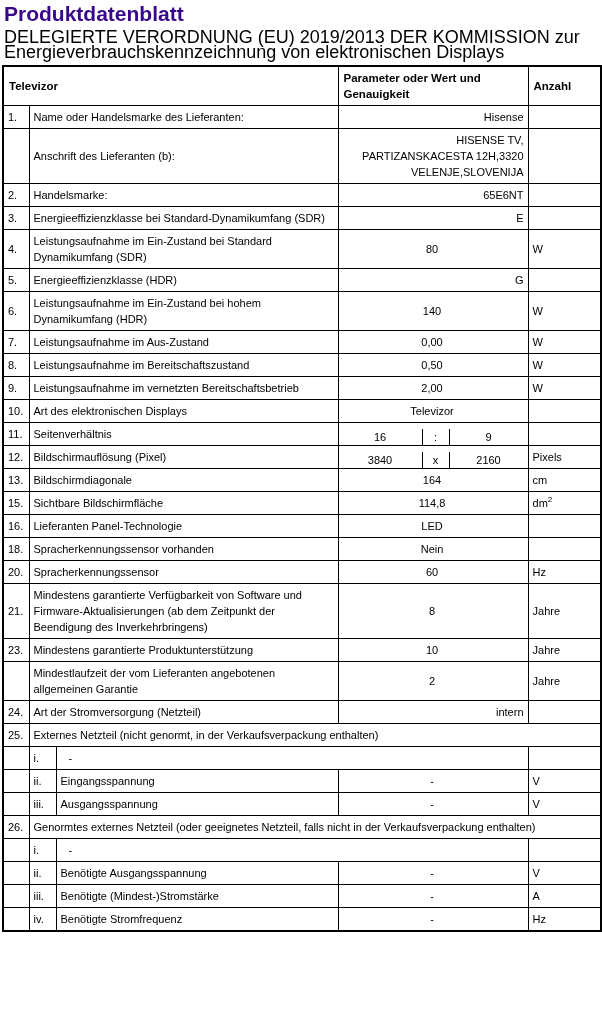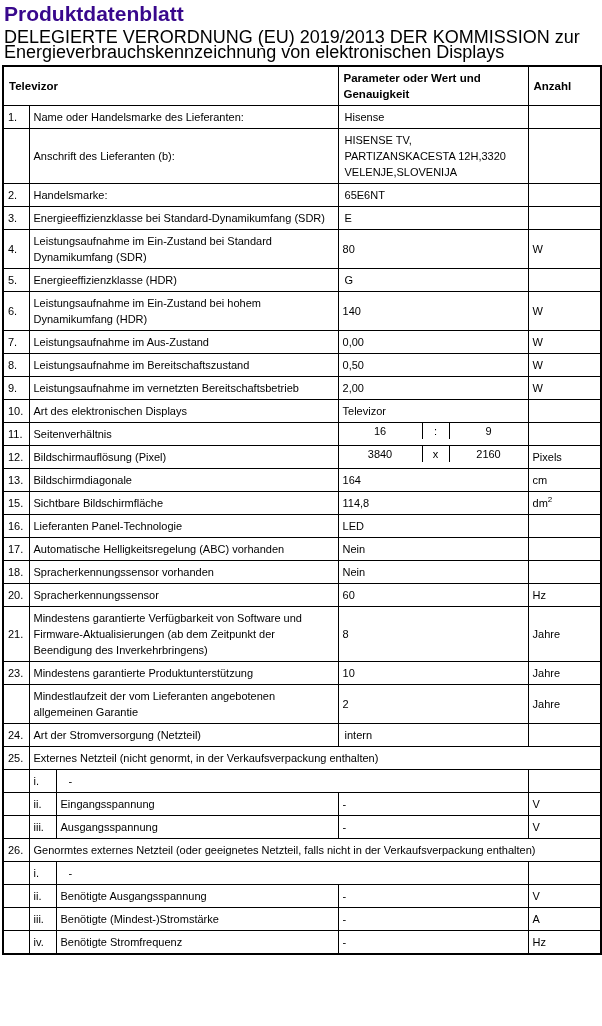--- a/index.html
+++ b/index.html
@@ -44,26 +44,26 @@
   table.sheet th {
     text-align: left;
     font-size: 11.5px;
     font-weight: bold;
     padding-left: 5px;
   }
   td.c-num { padding-left: 5px; }
   td.c-subnum { padding-left: 5px; }
   td.c-label { padding-left: 4px; padding-right: 2px; }
   td.c-label.dash { padding-left: 12px; }
-  td.c-val.ar { text-align: left; padding-right: 6px; }
-  td.c-val.al { text-align: left; padding-left: 6px; }
+  td.c-val.ar { text-align: center; padding-right: 6px; }
+  td.c-val.al { text-align: right; padding-left: 6px; }
   td.c-unit { padding-left: 6px; }
   td.c-unit sup { font-size: 8px; line-height: 0; }
   td.c-val.split { padding: 0; position: relative; height: 22px; }
-  .splitbox { position: absolute; inset: 0; display: flex; align-items: flex-start; }
+  .splitbox { position: absolute; inset: 0; display: flex; align-items: flex-end; }
   .sv { display: flex; align-items: center; justify-content: center; }
   .sv.a { width: 83px; }
   .sv.b { width: 28px; border-left: 1px solid #000; border-right: 1px solid #000; }
   .sv.c { flex: 1; }
 </style>
 </head>
 <body>
 
 <div class="page">
 
@@ -189,26 +189,20 @@
           <td class="c-val ar">114,8</td>
           <td class="c-unit">dm<sup>2</sup></td>
         </tr>
         <tr>
           <td class="c-num">16.</td>
           <td class="c-label" colspan="2">Lieferanten Panel-Technologie</td>
           <td class="c-val ar">LED</td>
           <td class="c-unit"></td>
         </tr>
         <tr>
-          <td class="c-num">17.</td>
-          <td class="c-label" colspan="2">Automatische Helligkeitsregelung (ABC) vorhanden</td>
-          <td class="c-val ar">Nein</td>
-          <td class="c-unit"></td>
-        </tr>
-        <tr>
           <td class="c-num">18.</td>
           <td class="c-label" colspan="2">Spracherkennungssensor vorhanden</td>
           <td class="c-val ar">Nein</td>
           <td class="c-unit"></td>
         </tr>
         <tr>
           <td class="c-num">20.</td>
           <td class="c-label" colspan="2">Spracherkennungssensor</td>
           <td class="c-val ar">60</td>
           <td class="c-unit">Hz</td>

